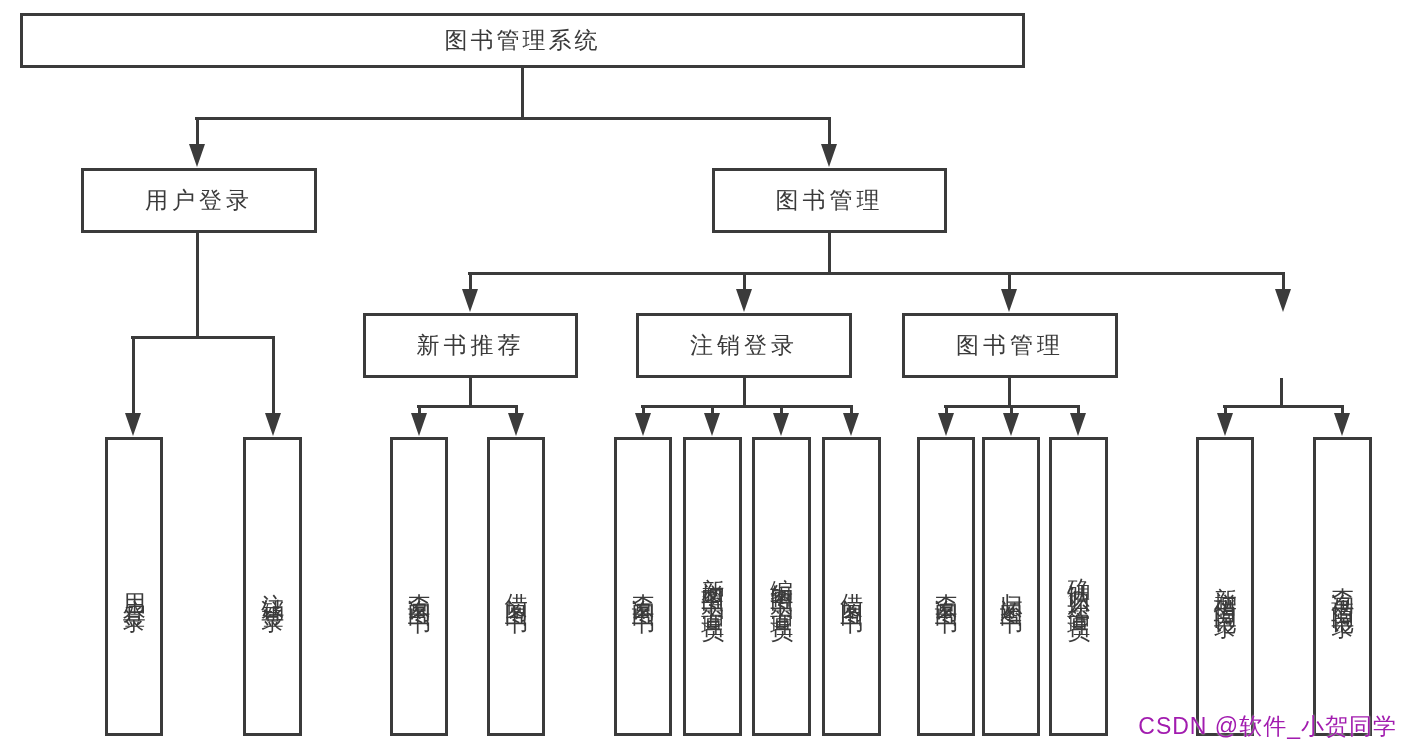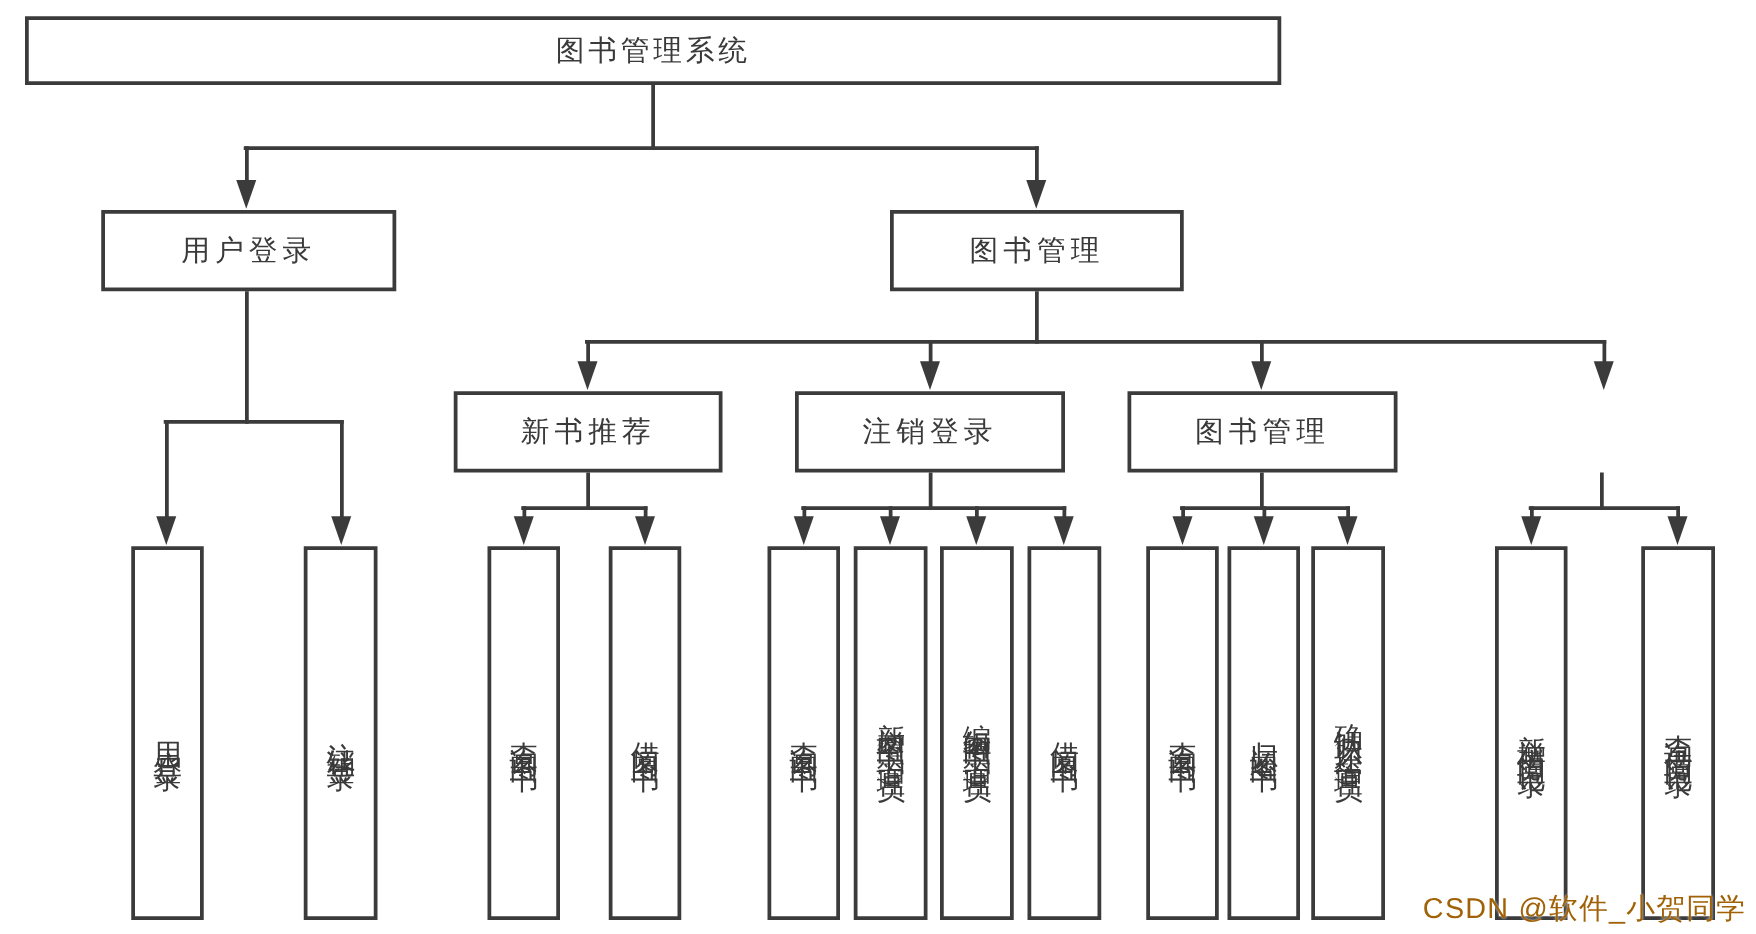--- a/index.html
+++ b/index.html
@@ -20,21 +20,21 @@
   }
   .vl{position:absolute;width:3px;background:var(--ln);margin-left:-1.5px;}
   .hl{position:absolute;height:3px;background:var(--ln);}
   .arw{
     position:absolute;width:0;height:0;margin-left:-8px;
     border-left:8px solid transparent;border-right:8px solid transparent;
     border-top:23px solid var(--ln);
   }
   .wm{
     position:absolute;right:8px;bottom:5px;z-index:10;
-    color:#a16207;font-size:23px;letter-spacing:1px;white-space:nowrap;
+    color:#a21caf;font-size:23px;letter-spacing:1px;white-space:nowrap;
     text-shadow:0 0 2px #ffffff;
   }
 </style>
 </head>
 <body>
 
 <div class="canvas">
 
   <div class="bx bx-h bx-title" style="left:20px;top:13px;width:1005px;height:55px;">
     <span>图书管理系统</span>

